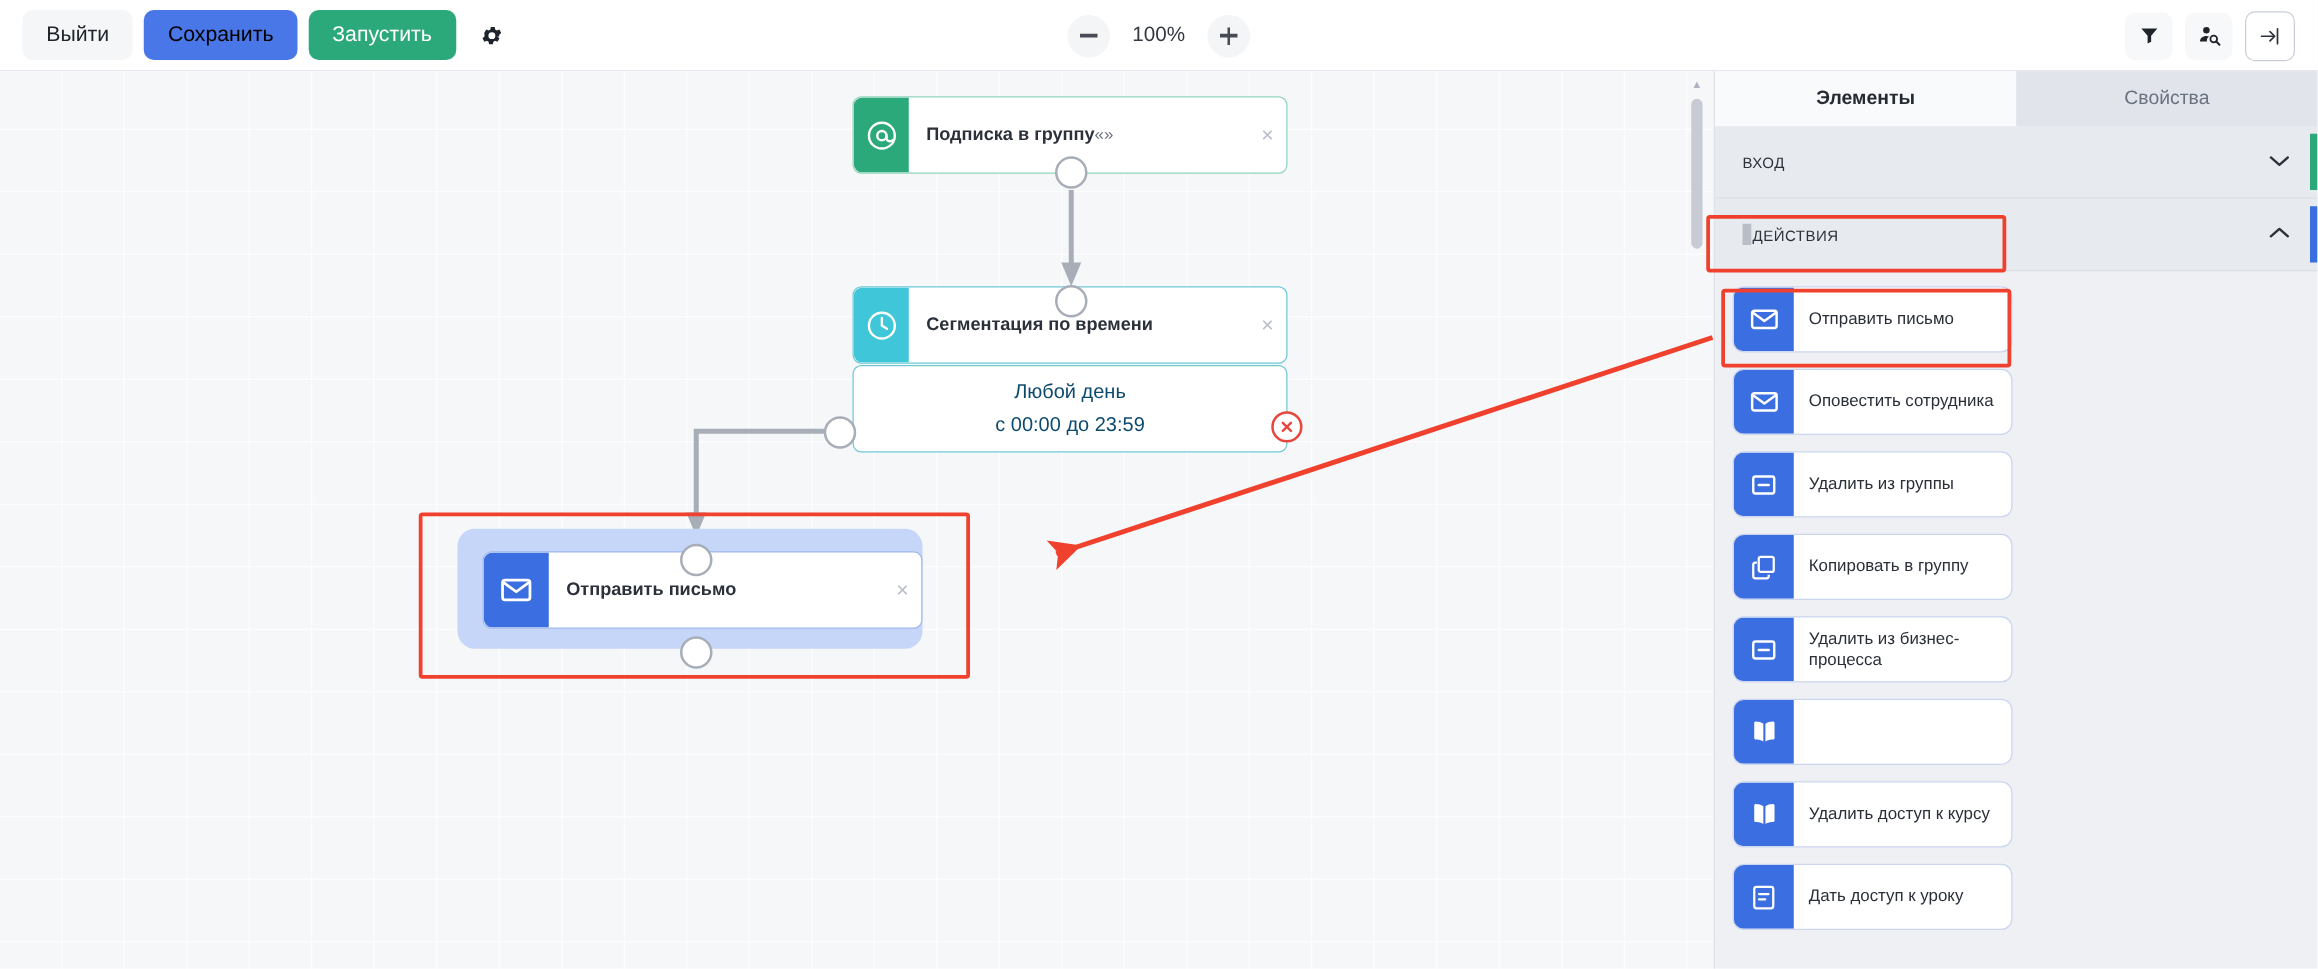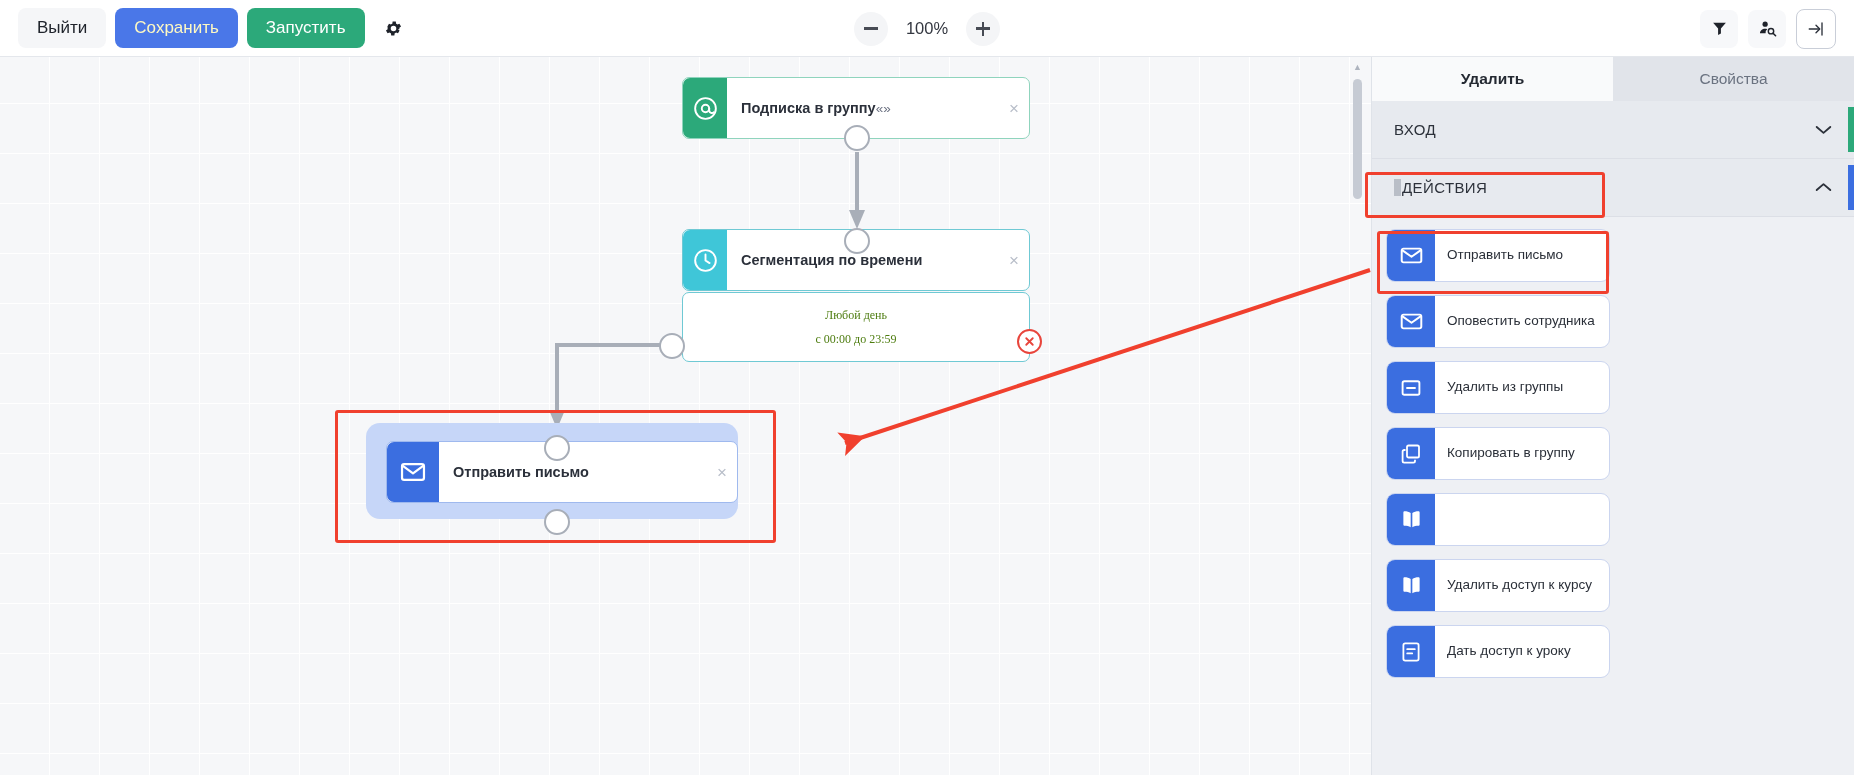--- a/index.html
+++ b/index.html
@@ -18,21 +18,21 @@
     display: flex; align-items: center;
   }
   .tb-left { display: flex; align-items: center; gap: 9px; padding-left: 18px; }
   .btn {
     height: 40px; border-radius: 8px; border: none;
     font-size: 17px; font-family: "Liberation Sans", sans-serif;
     display: flex; align-items: center; justify-content: center;
     padding: 0 19px; cursor: pointer; white-space: nowrap;
   }
   .btn-exit { background: #f5f6f8; color: #20242c; }
-  .btn-save { background: #4a77e8; color: #fef9c3; }
+  .btn-save { background: #4a77e8; color: #000000; }
   .btn-run  { background: #2ca97a; color: #ffffff; }
   .btn-gear {
     width: 40px; height: 40px; background: #ffffff; border-radius: 8px;
     display: flex; align-items: center; justify-content: center; cursor: pointer;
     padding: 0;
   }
 
   .tb-center {
     position: absolute; left: 0; right: 0; top: 0; height: 57px;
     display: flex; align-items: center; justify-content: center; gap: 14px;
@@ -118,21 +118,21 @@
     position: absolute; width: 26px; height: 26px; border-radius: 50%;
     background: #ffffff; border: 2px solid #a8aeb8; z-index: 6;
   }
 
   .node-sub {
     position: absolute; background: #ffffff;
     border: 1px solid #6fc9d4; border-radius: 7px;
     display: flex; flex-direction: column; align-items: center;
     justify-content: center; gap: 9px;
   }
-  .node-sub div { font-size: 12px; color: #4d7c0f; font-family: Liberation Serif, serif; }
+  .node-sub div { font-size: 16px; color: #0c4a6e; }
 
   .err-badge {
     position: absolute; width: 25px; height: 25px; border-radius: 50%;
     background: #ffffff; border: 2.2px solid #e8453c;
     display: flex; align-items: center; justify-content: center;
     z-index: 8;
   }
 
   .sel-halo {
     position: absolute; background: #c6d6f8; border-radius: 14px; z-index: 1;
@@ -154,21 +154,21 @@
     font-size: 15.5px; cursor: pointer;
   }
   .tab-active { background: #f9fafb; color: #252a33; font-weight: bold; }
   .tab-idle { background: #e1e4ea; color: #6a7280; }
 
   .section {
     height: 58px; display: flex; align-items: center;
     padding: 0 22px; position: relative; cursor: pointer;
     background: #e7eaef; border-bottom: 1px solid #dcdfe6;
   }
-  .section-title { font-size: 15px; color: #2c313a; letter-spacing: .4px; }
+  .section-title { font-size: 12px; color: #2c313a; letter-spacing: .4px; }
   .section-chev { position: absolute; right: 22px; top: 50%; transform: translateY(-50%); }
   .sec-accent { position: absolute; right: 0; top: 6px; bottom: 6px; width: 6px; }
   .caret-mark {
     display: inline-block; width: 7px; height: 17px;
     background: #b9bec7; margin-right: 1px; vertical-align: -3px;
   }
 
   .cards {
     position: absolute; left: 0; right: 0; top: 160px; bottom: 0;
     padding: 12px 14px 0 14px;
@@ -315,21 +315,21 @@
     <div class="port" style="left:544px; top:452px; z-index:7;"></div>
 
     <div class="canvas-scroll">
       <div class="scroll-arrow">▲</div>
       <div class="scroll-thumb"></div>
     </div>
   </div>
 
   <div class="panel">
     <div class="panel-tabs">
-      <div class="tab tab-active">Удалить</div>
+      <div class="tab tab-active">Элементы</div>
       <div class="tab tab-idle">Свойства</div>
     </div>
 
     <div class="section">
       <div class="section-title">ВХОД</div>
       <div class="section-chev">
         <svg width="17" height="11" viewBox="0 0 20 12" fill="none" stroke="#2c313a" stroke-width="2.2" stroke-linecap="round" stroke-linejoin="round">
           <path d="M2 3l8 7 8-7"></path>
         </svg>
       </div>
@@ -384,20 +384,29 @@
         <div class="card-ico">
           <svg width="24" height="24" viewBox="0 0 24 24" fill="none" stroke="#fff" stroke-width="1.8">
               <rect x="8" y="3.5" width="12" height="12" rx="1.6"></rect>
               <path d="M16 17.8v1.2a1.6 1.6 0 01-1.6 1.6H5.2A1.6 1.6 0 013.6 19V9.6A1.6 1.6 0 015.2 8h1.3"></path>
             </svg>
         </div>
         <div class="card-label">Копировать в группу</div>
       </div>
 
 
+      <div class="card">
+        <div class="card-ico">
+          <svg width="24" height="24" viewBox="0 0 24 24" fill="none" stroke="#fff" stroke-width="1.9">
+              <rect x="3.6" y="5.2" width="16.8" height="13.6" rx="1.8"></rect>
+              <path d="M8 12h8" stroke-linecap="round"></path>
+            </svg>
+        </div>
+        <div class="card-label">Удалить из бизнес-процесса</div>
+      </div>
 
       <div class="card">
         <div class="card-ico">
           <svg width="25" height="25" viewBox="0 0 24 24" fill="#fff">
               <path d="M11.2 5.8c-1.6-1.2-3.6-1.7-5.8-1.7-.7 0-1.2.5-1.2 1.2v11.4c0 .7.5 1.2 1.2 1.2 2.1 0 4 .4 5.8 1.5z"></path>
               <path d="M12.8 5.8c1.6-1.2 3.6-1.7 5.8-1.7.7 0 1.2.5 1.2 1.2v11.4c0 .7-.5 1.2-1.2 1.2-2.1 0-4 .4-5.8 1.5z"></path>
             </svg>
         </div>
       </div>
 

